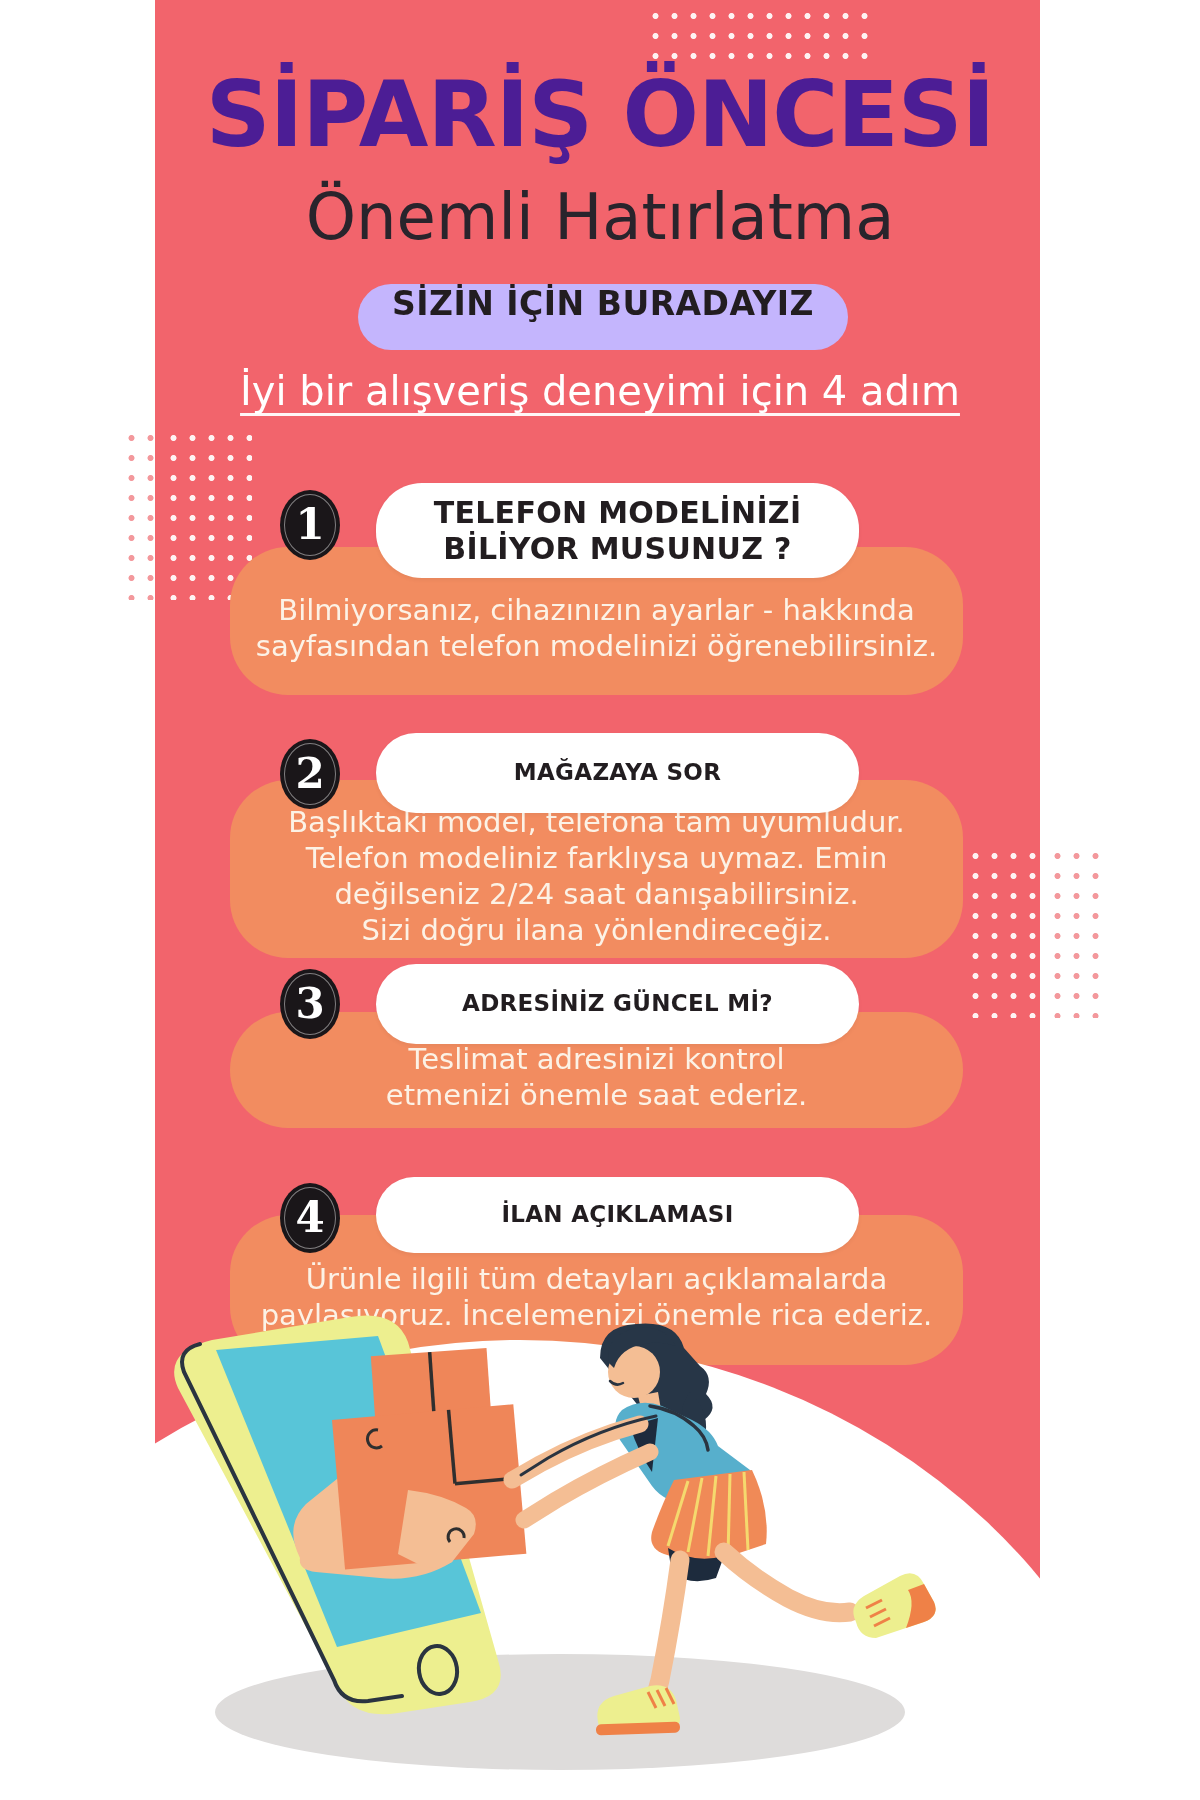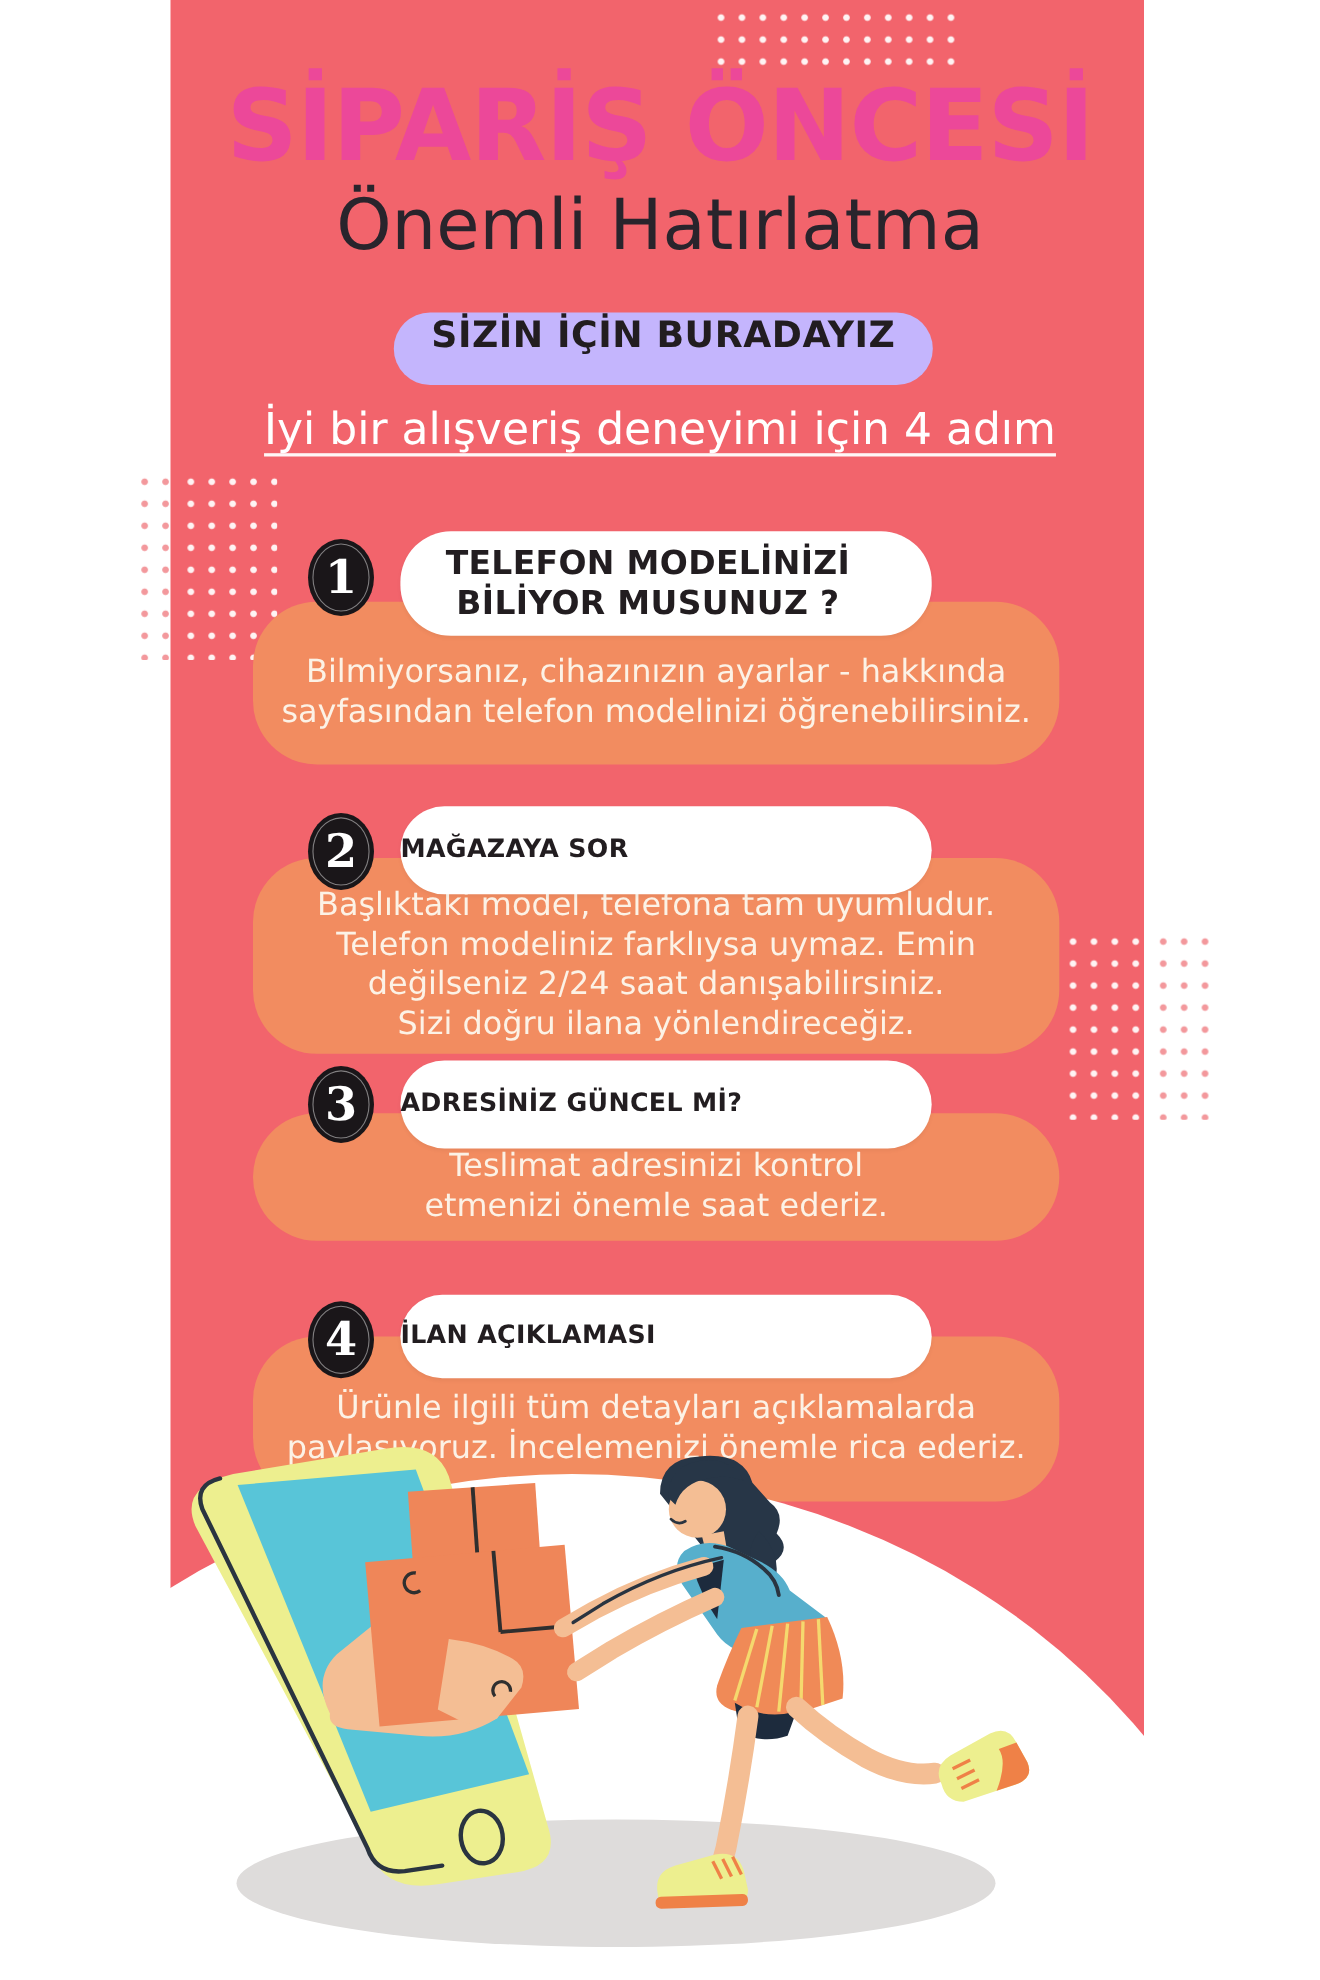--- a/index.html
+++ b/index.html
@@ -20,24 +20,24 @@
     background-image:radial-gradient(circle,rgba(255,255,255,.92) 2.6px,transparent 3.4px);
     background-size:19px 20px;
   }
   .dots-pink{
     background-image:radial-gradient(circle,#F3989C 2.6px,transparent 3.4px);
     background-size:19px 20px;
   }
   
   .title{
     left:0;top:62px;width:1200px;text-align:center;
-    font-size:90px;font-weight:800;letter-spacing:-1px;color:#ec4899;
+    font-size:90px;font-weight:800;letter-spacing:-1px;color:#4c1d95;
   }
   .subtitle{
-    left:0;top:168px;width:1200px;text-align:center;
+    left:0;top:180px;width:1200px;text-align:center;
     font-size:64px;font-weight:400;color:#29242C;
   }
   .top-pill{
     left:358px;top:284px;width:490px;height:66px;border-radius:33px;
     background:#c4b5fd;display:flex;align-items:flex-start;justify-content:center;
   }
   .top-pill span{font-size:33px;font-weight:800;color:#221D20;letter-spacing:.5px;}
   .tagline{
     left:0;top:368px;width:1200px;text-align:center;
     font-size:40px;font-weight:500;color:#ffffff;
@@ -50,22 +50,22 @@
   .panel{
     left:230px;width:733px;background:#F28C60;border-radius:58px;
     box-sizing:border-box;display:flex;align-items:center;justify-content:center;
     padding:34px 16px 20px;
   }
   .panel p{
     margin:0;text-align:center;color:#FCF2E6;
     font-size:29px;font-weight:500;line-height:1.25;text-wrap:balance;
   }
   .pill{
-    left:364px;width:483px;background:#ffffff;border-radius:46px;
-    display:flex;align-items:center;text-align:center;
+    left:376px;width:483px;background:#ffffff;border-radius:46px;
+    display:flex;align-items:center;justify-content:center;text-align:center;
     box-shadow:0 2px 4px rgba(0,0,0,.05);
   }
   .pill span{font-weight:800;color:#221D20;line-height:1.18;letter-spacing:.3px;}
   .pill-two span{font-size:30px;max-width:450px;}
   .pill-one span{font-size:23px;}
   .badge{
     left:280px;width:60px;height:70px;border-radius:50%;
     background:#1A1619;display:flex;align-items:center;justify-content:center;
   }
   .badge::after{

